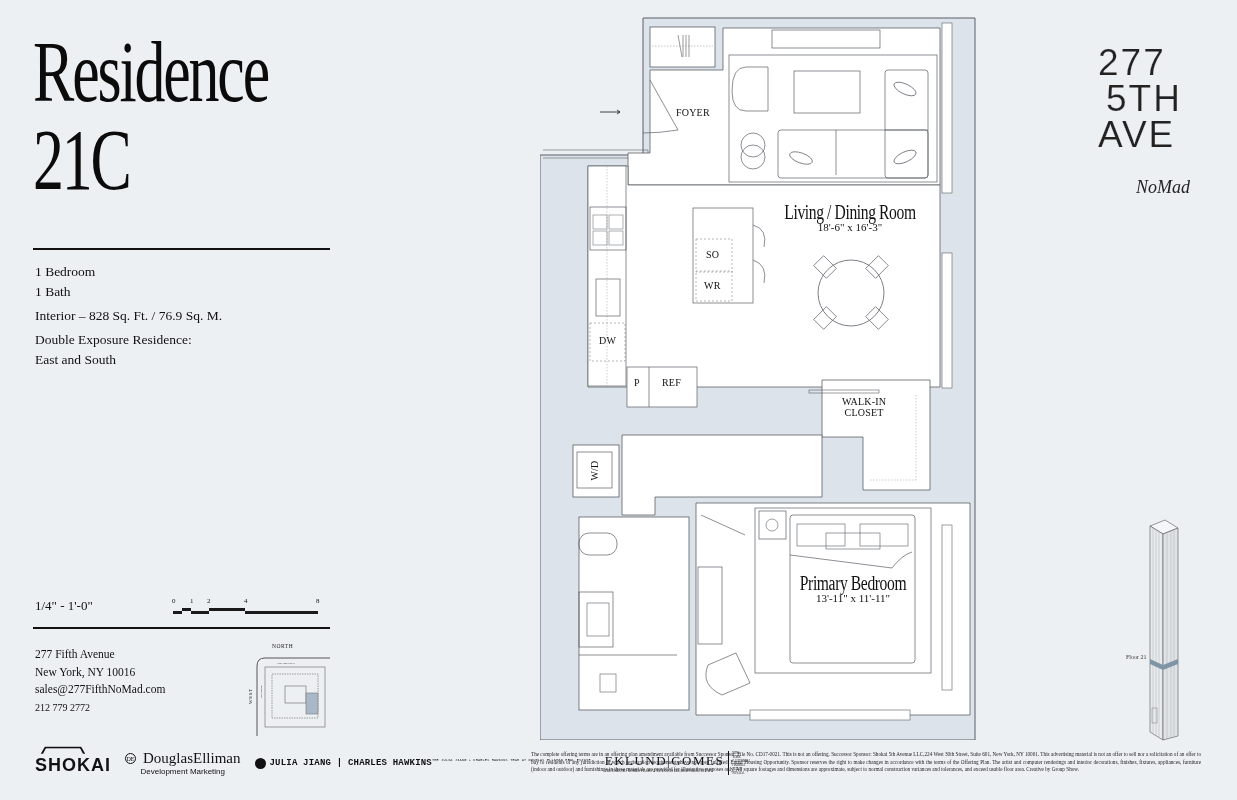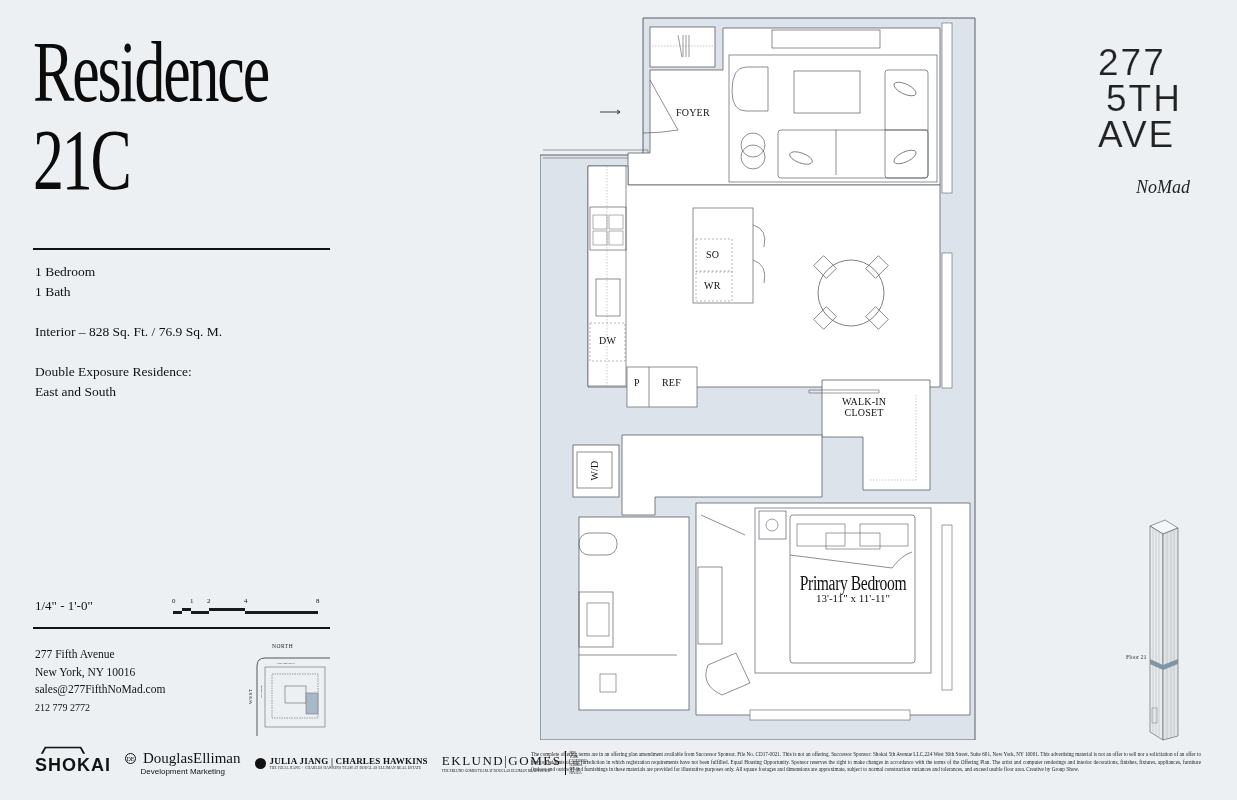--- a/index.html
+++ b/index.html
@@ -3,21 +3,21 @@
   <meta charset="utf-8">
   <style>
     * { box-sizing: border-box; margin: 0; padding: 0; }
     html, body { width: 1237px; height: 800px; overflow: hidden; }
     body { background: #edf0f3; position: relative; font-family: "Liberation Serif", serif; color: #111; }
 
     .title { position: absolute; left: 33px; top: 28px; font-family: "Liberation Serif", serif; font-size: 86px; line-height: 88px; letter-spacing: -3px; transform: scaleX(0.72); transform-origin: left top; font-weight: normal; color: #0b0b0b; }
     .title-rule { position: absolute; left: 33px; top: 248px; width: 297px; height: 1.5px; background: #111; }
 
     .specs { position: absolute; left: 35px; top: 262px; font-size: 13.5px; line-height: 20px; color: #111; }
-    .specs .gap { margin-top: 20px; }
+    .specs .gap { margin-top: 4px; }
 
     .scale-label { position: absolute; left: 35px; top: 598px; font-size: 13px; }
     .scale-bar { position: absolute; left: 170px; top: 597px; width: 160px; height: 22px; }
     .scale-bar .tick { position: absolute; top: 0; font-size: 7px; }
     .scale-bar .seg { position: absolute; height: 3px; background: #1a1a1a; }
     .bottom-rule { position: absolute; left: 33px; top: 627px; width: 297px; height: 1.5px; background: #111; }
 
     .contact { position: absolute; left: 35px; top: 646px; font-size: 11.5px; line-height: 17.5px; }
     .contact .phone { font-size: 10px; }
 
@@ -25,21 +25,21 @@
 
     .logos { position: absolute; left: 35px; top: 748px; height: 30px; display: flex; align-items: center; gap: 14px; justify-content: center; }
     .logo-shokai { font-family: "Liberation Sans", sans-serif; font-weight: bold; font-size: 18px; letter-spacing: 1px; position: relative; padding-top: 4px; }
     .logo-shokai .roof { position: absolute; left: 8px; top: -5px; width: 40px; height: 8px; border-top: 2px solid #111; border-left: 2px solid #111; border-right: 2px solid #111; transform: perspective(20px) rotateX(30deg); }
     .logo-de { display: flex; flex-direction: column; align-items: center; }
     .logo-de .main { font-size: 15px; display: flex; align-items: center; gap: 7px; }
     .logo-de .main .circ { width: 11px; height: 11px; border-radius: 50%; border: 1.5px solid #111; font-size: 6px; display: inline-flex; align-items: center; justify-content: center; }
     .logo-de .sub { font-family: "Liberation Sans", sans-serif; font-size: 8px; }
     .logo-jj { display: flex; align-items: center; gap: 4px; }
     .logo-jj .dot { width: 11px; height: 11px; border-radius: 50%; background: #111; }
-    .logo-jj .txt { display: flex; flex-direction: column; }
+    .logo-jj .txt { display: flex; flex-direction: row; font-family: Liberation Mono, monospace; }
     .logo-jj .main { font-size: 9px; font-weight: bold; letter-spacing: 0.2px; }
     .logo-jj .sub { font-size: 3.5px; letter-spacing: 0.2px; }
     .logo-eg { display: flex; align-items: center; gap: 4px; }
     .logo-eg .txt { display: flex; flex-direction: column; }
     .logo-eg .main { font-size: 13px; letter-spacing: 1.5px; }
     .logo-eg .sub { font-size: 3.5px; }
     .logo-eg .side { border-left: 1px solid #111; padding-left: 3px; font-size: 3px; line-height: 4px; width: 18px; }
 
     .disclaimer { position: absolute; left: 531px; top: 751px; width: 670px; font-size: 5.2px; line-height: 7.5px; color: #222; text-align: justify; }
 
@@ -257,20 +257,24 @@
     <path d="M196 638 L210 668 L182 680 Q160 670 168 650 Z" fill="none" stroke="#5a5f66" stroke-width="0.7"></path>
 
     <rect x="402" y="8" width="10" height="170" fill="#ffffff" stroke="#5a5f66" stroke-width="0.6"></rect>
     <rect x="402" y="238" width="10" height="135" fill="#ffffff" stroke="#5a5f66" stroke-width="0.6"></rect>
     <rect x="402" y="510" width="10" height="165" fill="#ffffff" stroke="#5a5f66" stroke-width="0.6"></rect>
     <rect x="210" y="695" width="160" height="10" fill="#ffffff" stroke="#5a5f66" stroke-width="0.6"></rect>
   </svg>
 
   
   <div class="plan-label small-label" style="left:136px;top:92px">FOYER</div>
+  <div class="plan-label" style="left:225px;top:186px;width:170px">
+    <div class="room-name">Living / Dining Room</div>
+    <div class="room-dim">18'-6" x 16'-3"</div>
+  </div>
   <div class="plan-label small-label" style="left:166px;top:234px">SO</div>
   <div class="plan-label small-label" style="left:164px;top:265px">WR</div>
   <div class="plan-label small-label" style="left:59px;top:320px">DW</div>
   <div class="plan-label small-label" style="left:94px;top:362px">P</div>
   <div class="plan-label small-label" style="left:122px;top:362px">REF</div>
   <div class="plan-label small-label" style="left:302px;top:381px;line-height:11px">
     <div>WALK-IN</div>
     <div>CLOSET</div>
   </div>
   <div class="plan-label small-label" style="left:44px;top:450px;transform:rotate(-90deg)">W/D</div>

